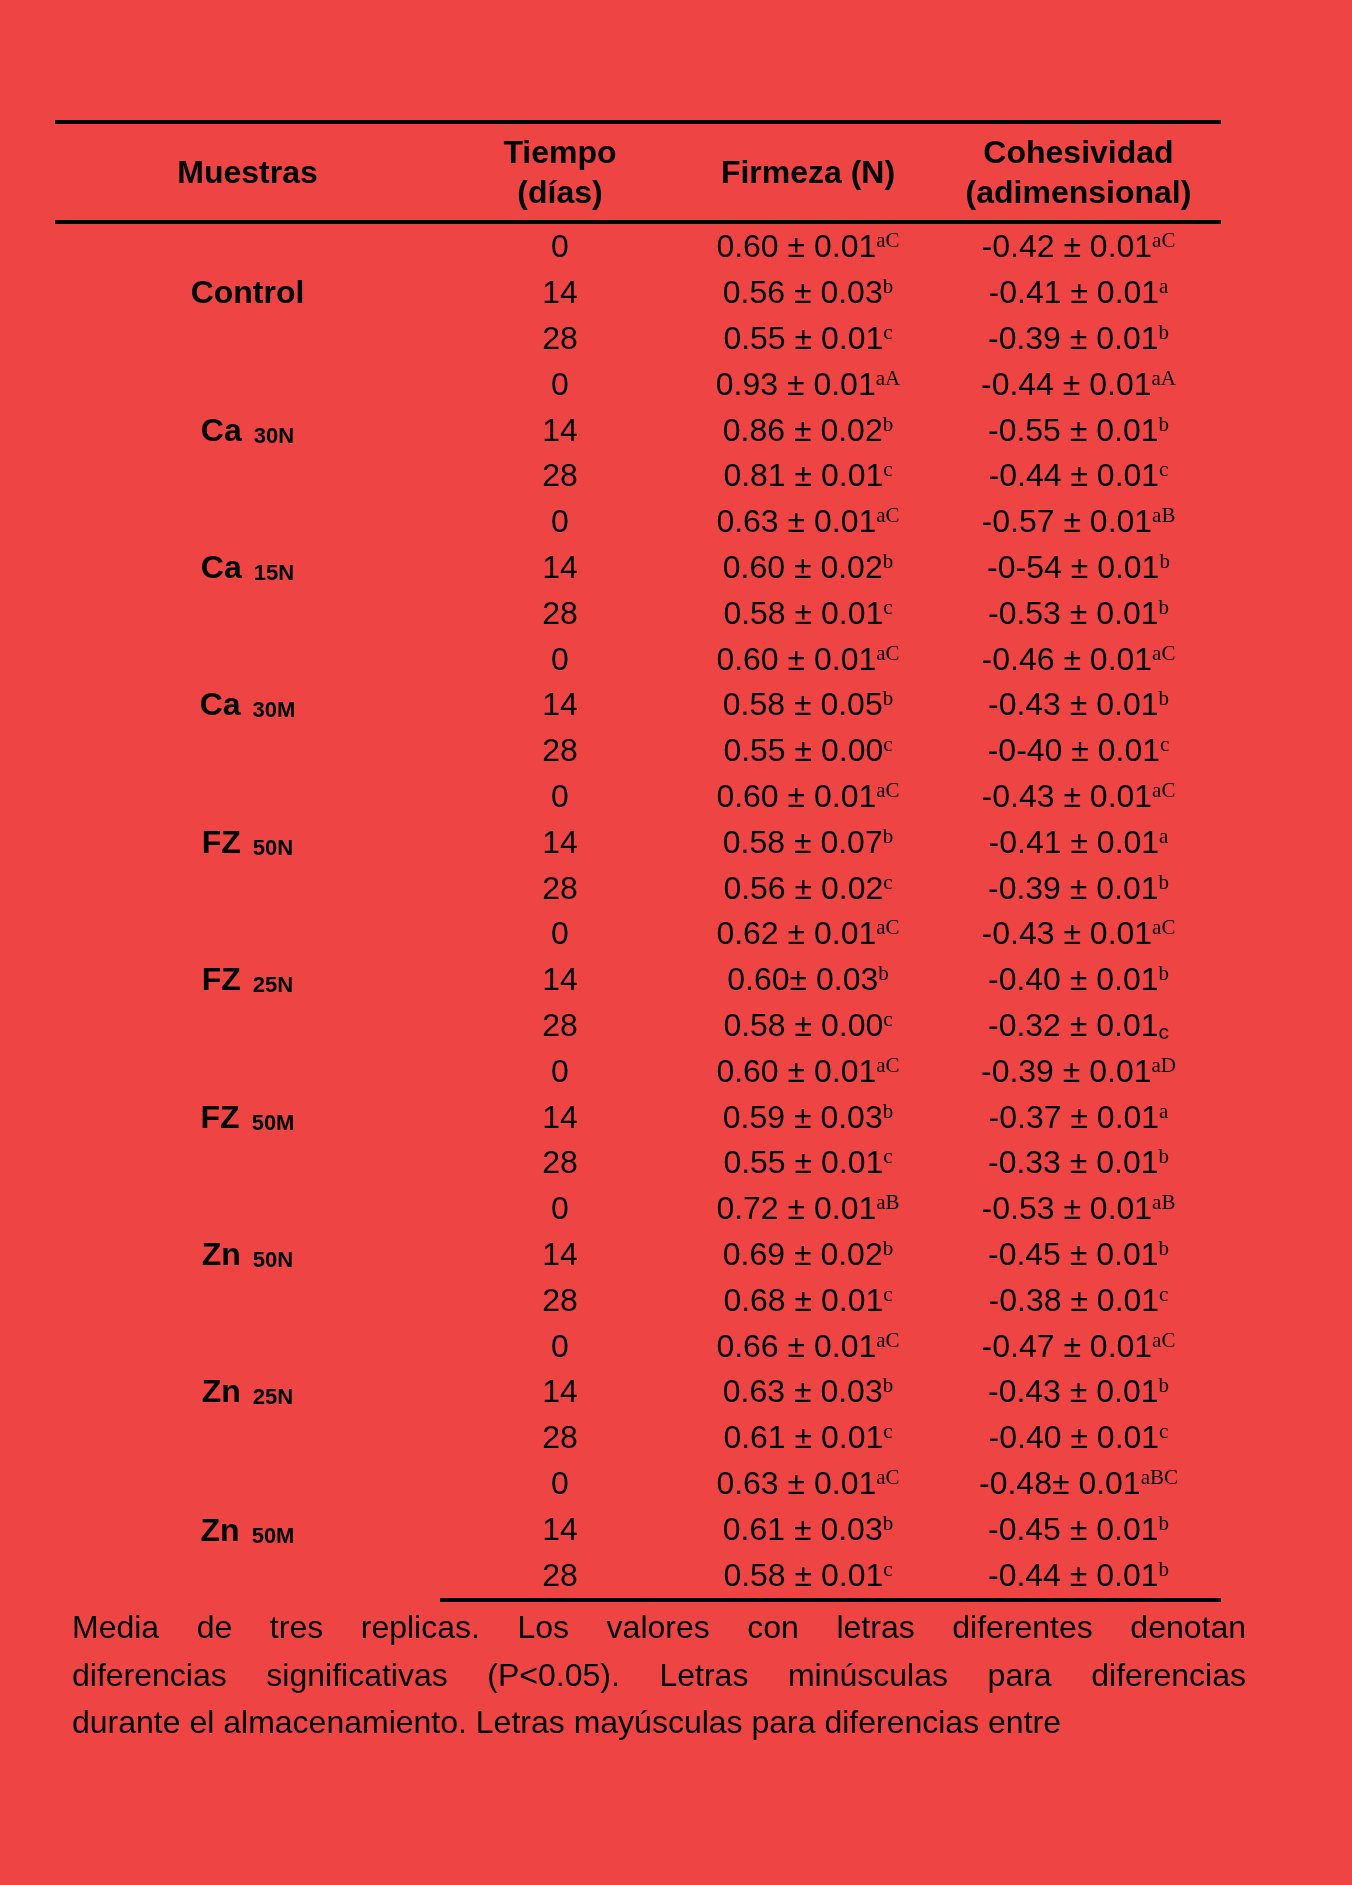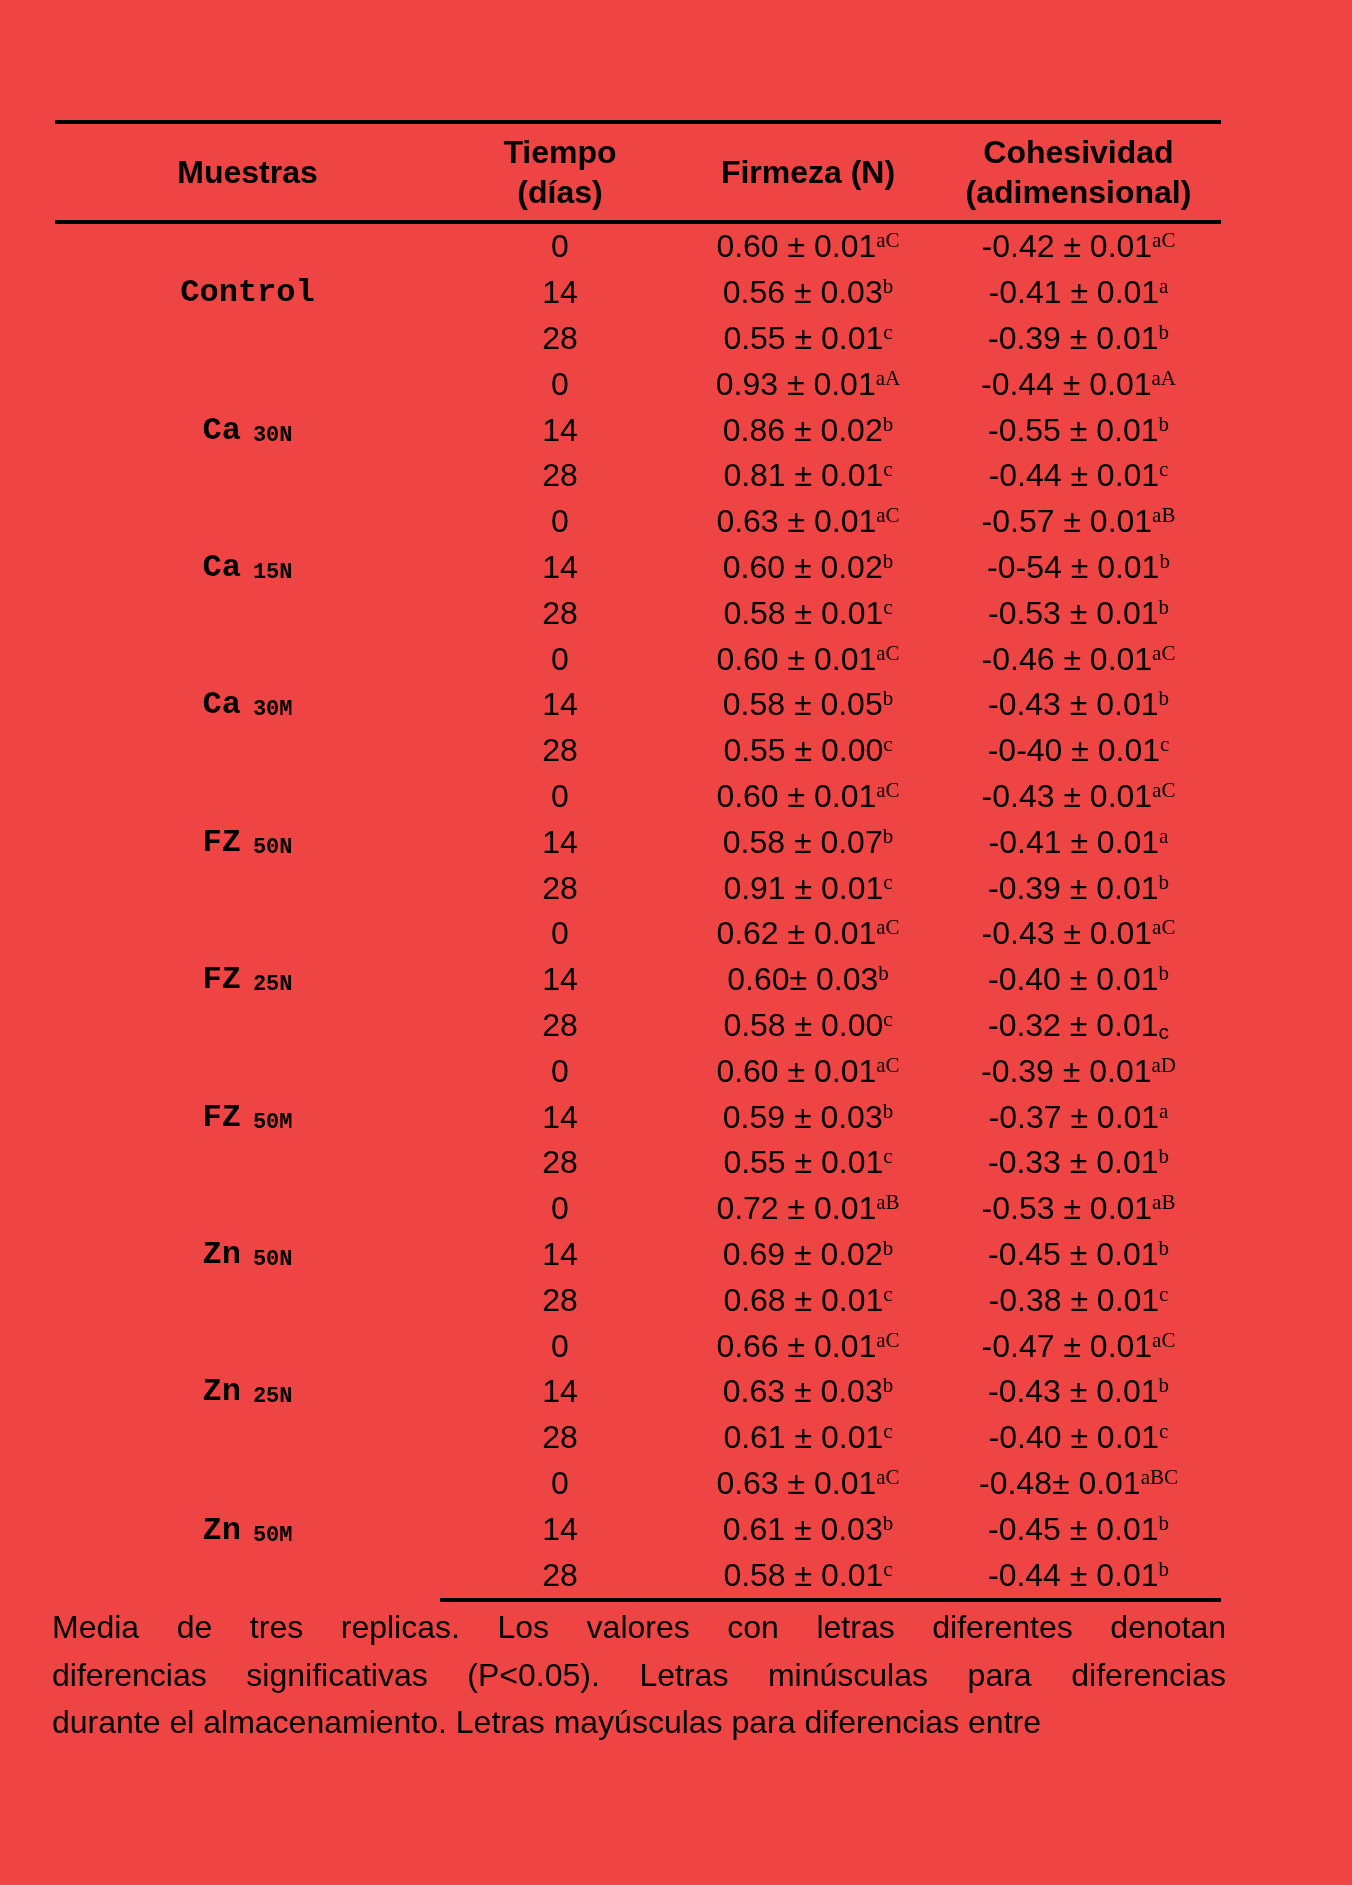--- a/index.html
+++ b/index.html
@@ -40,33 +40,33 @@
   }
   tbody td {
     font-size: 32px;
     height: 45.8px;
     padding: 0;
     text-align: center;
     vertical-align: middle;
     white-space: nowrap;
   }
   tbody tr:last-child td { border-bottom: 4px solid #000; }
-  td.sample { font-weight: bold; font-family: Liberation Mono, monospace; }
+  td.sample { font-weight: bold; }
   td.sample .name-sub {
     font-size: 22px;
     font-weight: bold;
     vertical-align: -2px;
     margin-left: 12px;
   }
   .mark-sup { font-size: 21px; vertical-align: 10px; font-family: Liberation Serif, serif; }
   .mark-sub { font-size: 21px; vertical-align: -3px; }
 
   .footnote {
     position: absolute;
-    left: 52px; top: 1604px;
+    left: 72px; top: 1604px;
     width: 1174px;
     font-size: 32px;
   }
   .footnote .fline {
     line-height: 47.5px;
     text-align: justify;
     text-align-last: justify;
     white-space: normal;
   }
   .footnote .fline:last-child { text-align-last: left; }
@@ -172,21 +172,21 @@
           <td><span>0.60 ± 0.01</span><span class="mark-sup">aC</span></td>
           <td><span>-0.43 ± 0.01</span><span class="mark-sup">aC</span></td>
         </tr>
         <tr>
           <td>14</td>
           <td><span>0.58 ± 0.07</span><span class="mark-sup">b</span></td>
           <td><span>-0.41 ± 0.01</span><span class="mark-sup">a</span></td>
         </tr>
         <tr>
           <td>28</td>
-          <td><span>0.91 ± 0.01</span><span class="mark-sup">c</span></td>
+          <td><span>0.56 ± 0.02</span><span class="mark-sup">c</span></td>
           <td><span>-0.39 ± 0.01</span><span class="mark-sup">b</span></td>
         </tr>
         <tr>
           <td class="sample" rowspan="3"><span>FZ</span><span class="name-sub">25N</span></td>
           <td>0</td>
           <td><span>0.62 ± 0.01</span><span class="mark-sup">aC</span></td>
           <td><span>-0.43 ± 0.01</span><span class="mark-sup">aC</span></td>
         </tr>
         <tr>
           <td>14</td>

